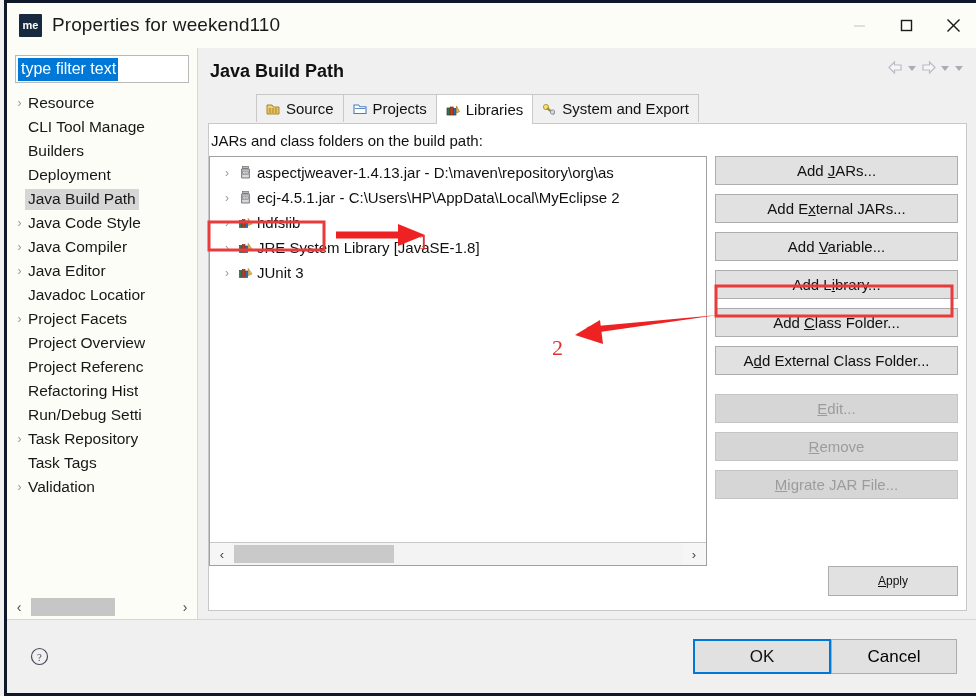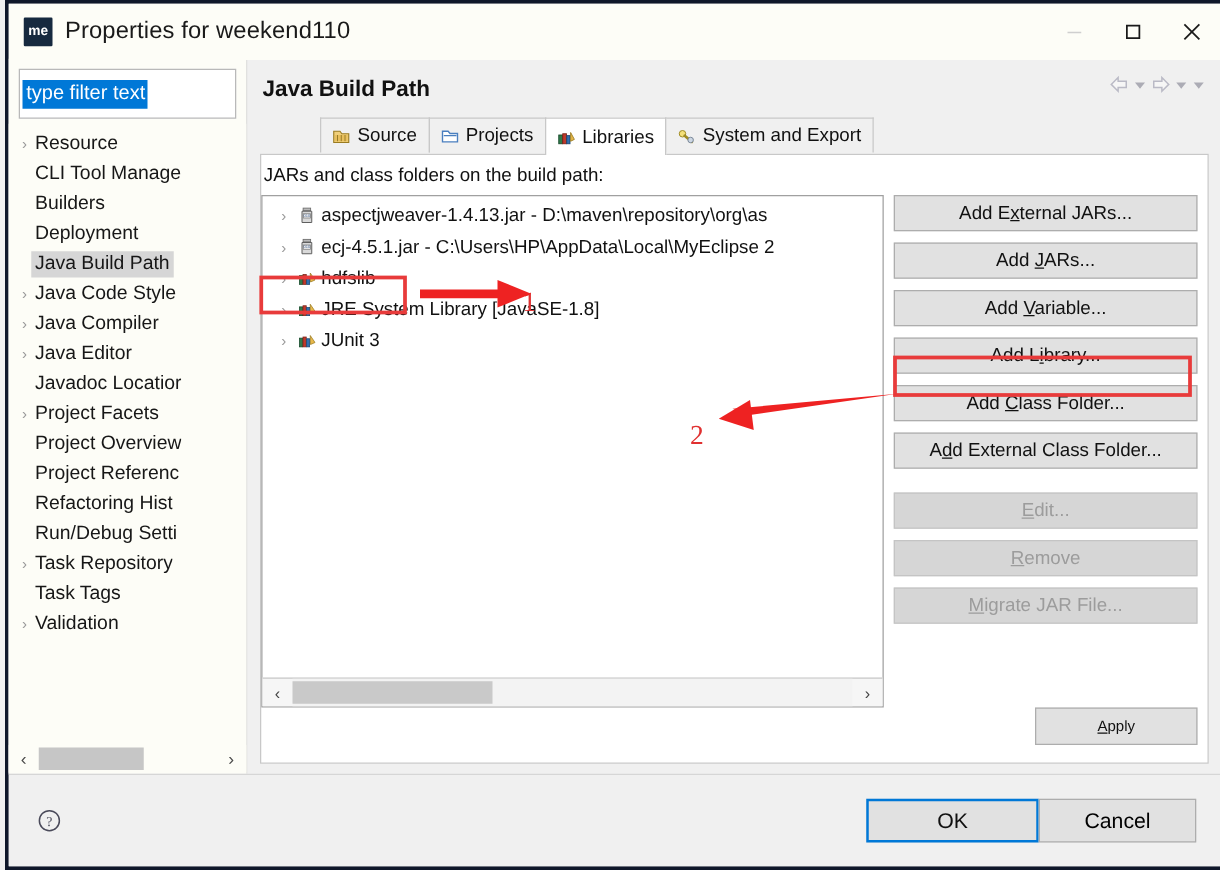--- a/index.html
+++ b/index.html
@@ -67,21 +67,21 @@
   
   #left-panel {
     width: 190px; min-width: 190px;
     background: #fdfdf7;
     display: flex; flex-direction: column;
     border-right: 1px solid #d8d8d8;
     position: relative;
   }
   #filter-box {
     margin: 7px 8px 4px 8px;
-    height: 40px;
+    height: 28px;
     border: 1px solid #b9b9b9;
     background: #ffffff;
     display: flex; align-items: center;
     box-sizing: border-box;
   }
   #filter-value {
     background: #0078d7;
     color: #ffffff;
     font-size: 16px;
     padding: 1px 2px 2px 3px;
@@ -591,24 +591,24 @@
               <div id="list-hscroll">
                 <div class="sb-arrow">‹</div>
                 <div class="sb-track">
                   <div class="sb-thumb" style="left:0;width:160px;"></div>
                 </div>
                 <div class="sb-arrow">›</div>
               </div>
             </div>
             <div id="btn-col">
                 <div class="gbtn">
+                  <span>Add <u>J</u>ARs...</span>
+                </div>
+                <div class="gbtn">
                   <span>Add E<u>x</u>ternal JARs...</span>
-                </div>
-                <div class="gbtn">
-                  <span>Add <u>J</u>ARs...</span>
                 </div>
                 <div class="gbtn">
                   <span>Add <u>V</u>ariable...</span>
                 </div>
                 <div class="gbtn">
                   <span>Add L<u>i</u>brary...</span>
                 </div>
                 <div class="gbtn">
                   <span>Add <u>C</u>lass Folder...</span>
                 </div>

